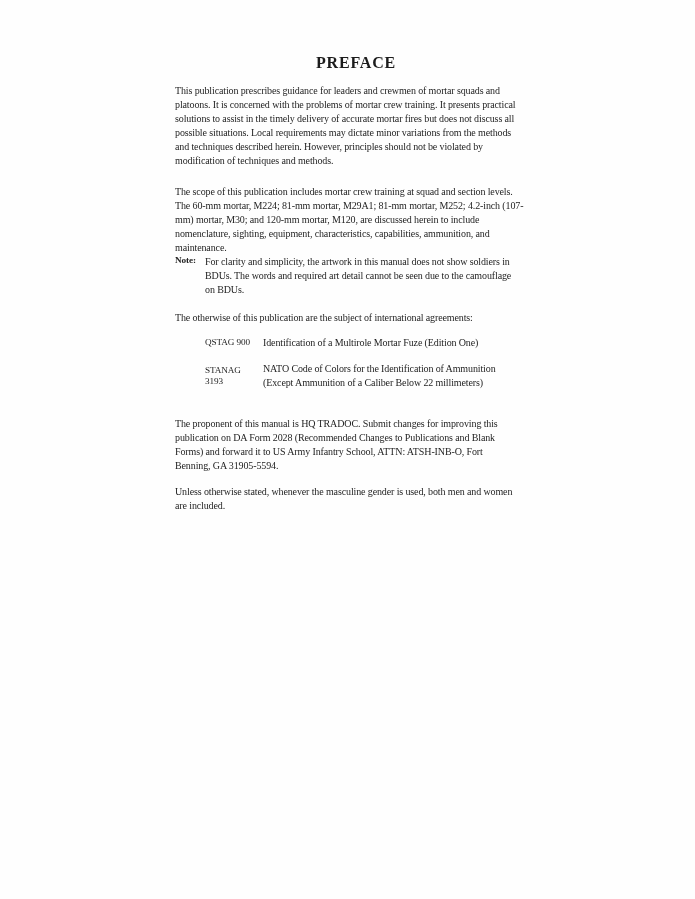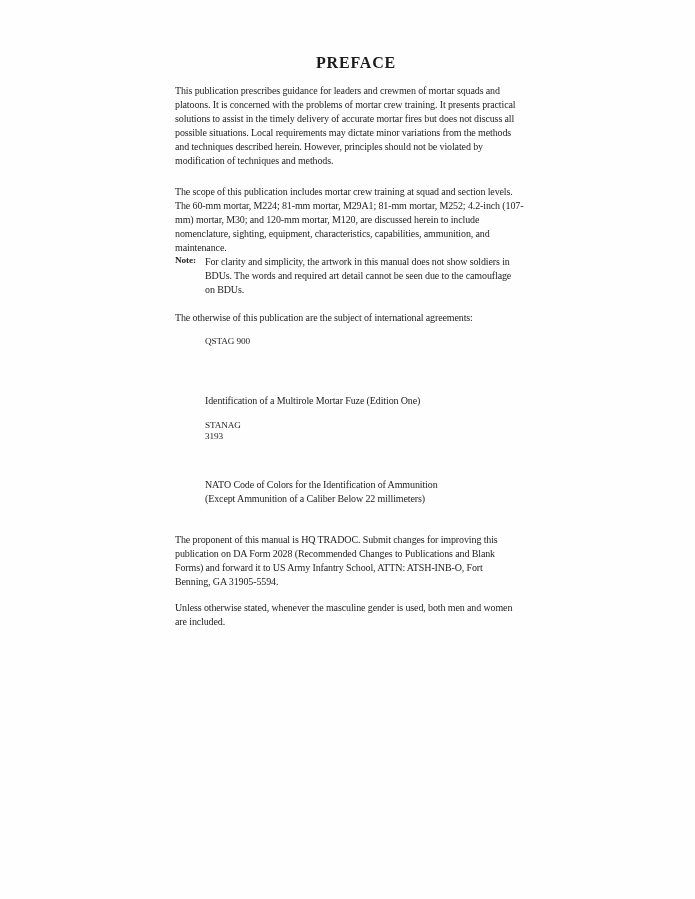--- a/index.html
+++ b/index.html
@@ -61,22 +61,21 @@
     letter-spacing: -0.12px;
   }
   .note-text { flex: 1; }
   .provisions { margin-top: 14px; }
   .agreements {
     margin-top: 11px;
     margin-left: 30px;
   }
   .agreement-row {
     display: flex;
-    align-items: flex-start;
-    flex-direction: column;
+    align-items: center;
   }
   .agreement-row + .agreement-row { margin-top: 12px; }
   .agreement-id {
     width: 58px;
     flex: 0 0 58px;
     white-space: pre;
     font-size: 9.2px;
     letter-spacing: -0.12px;
     line-height: 11.3px;
   }

